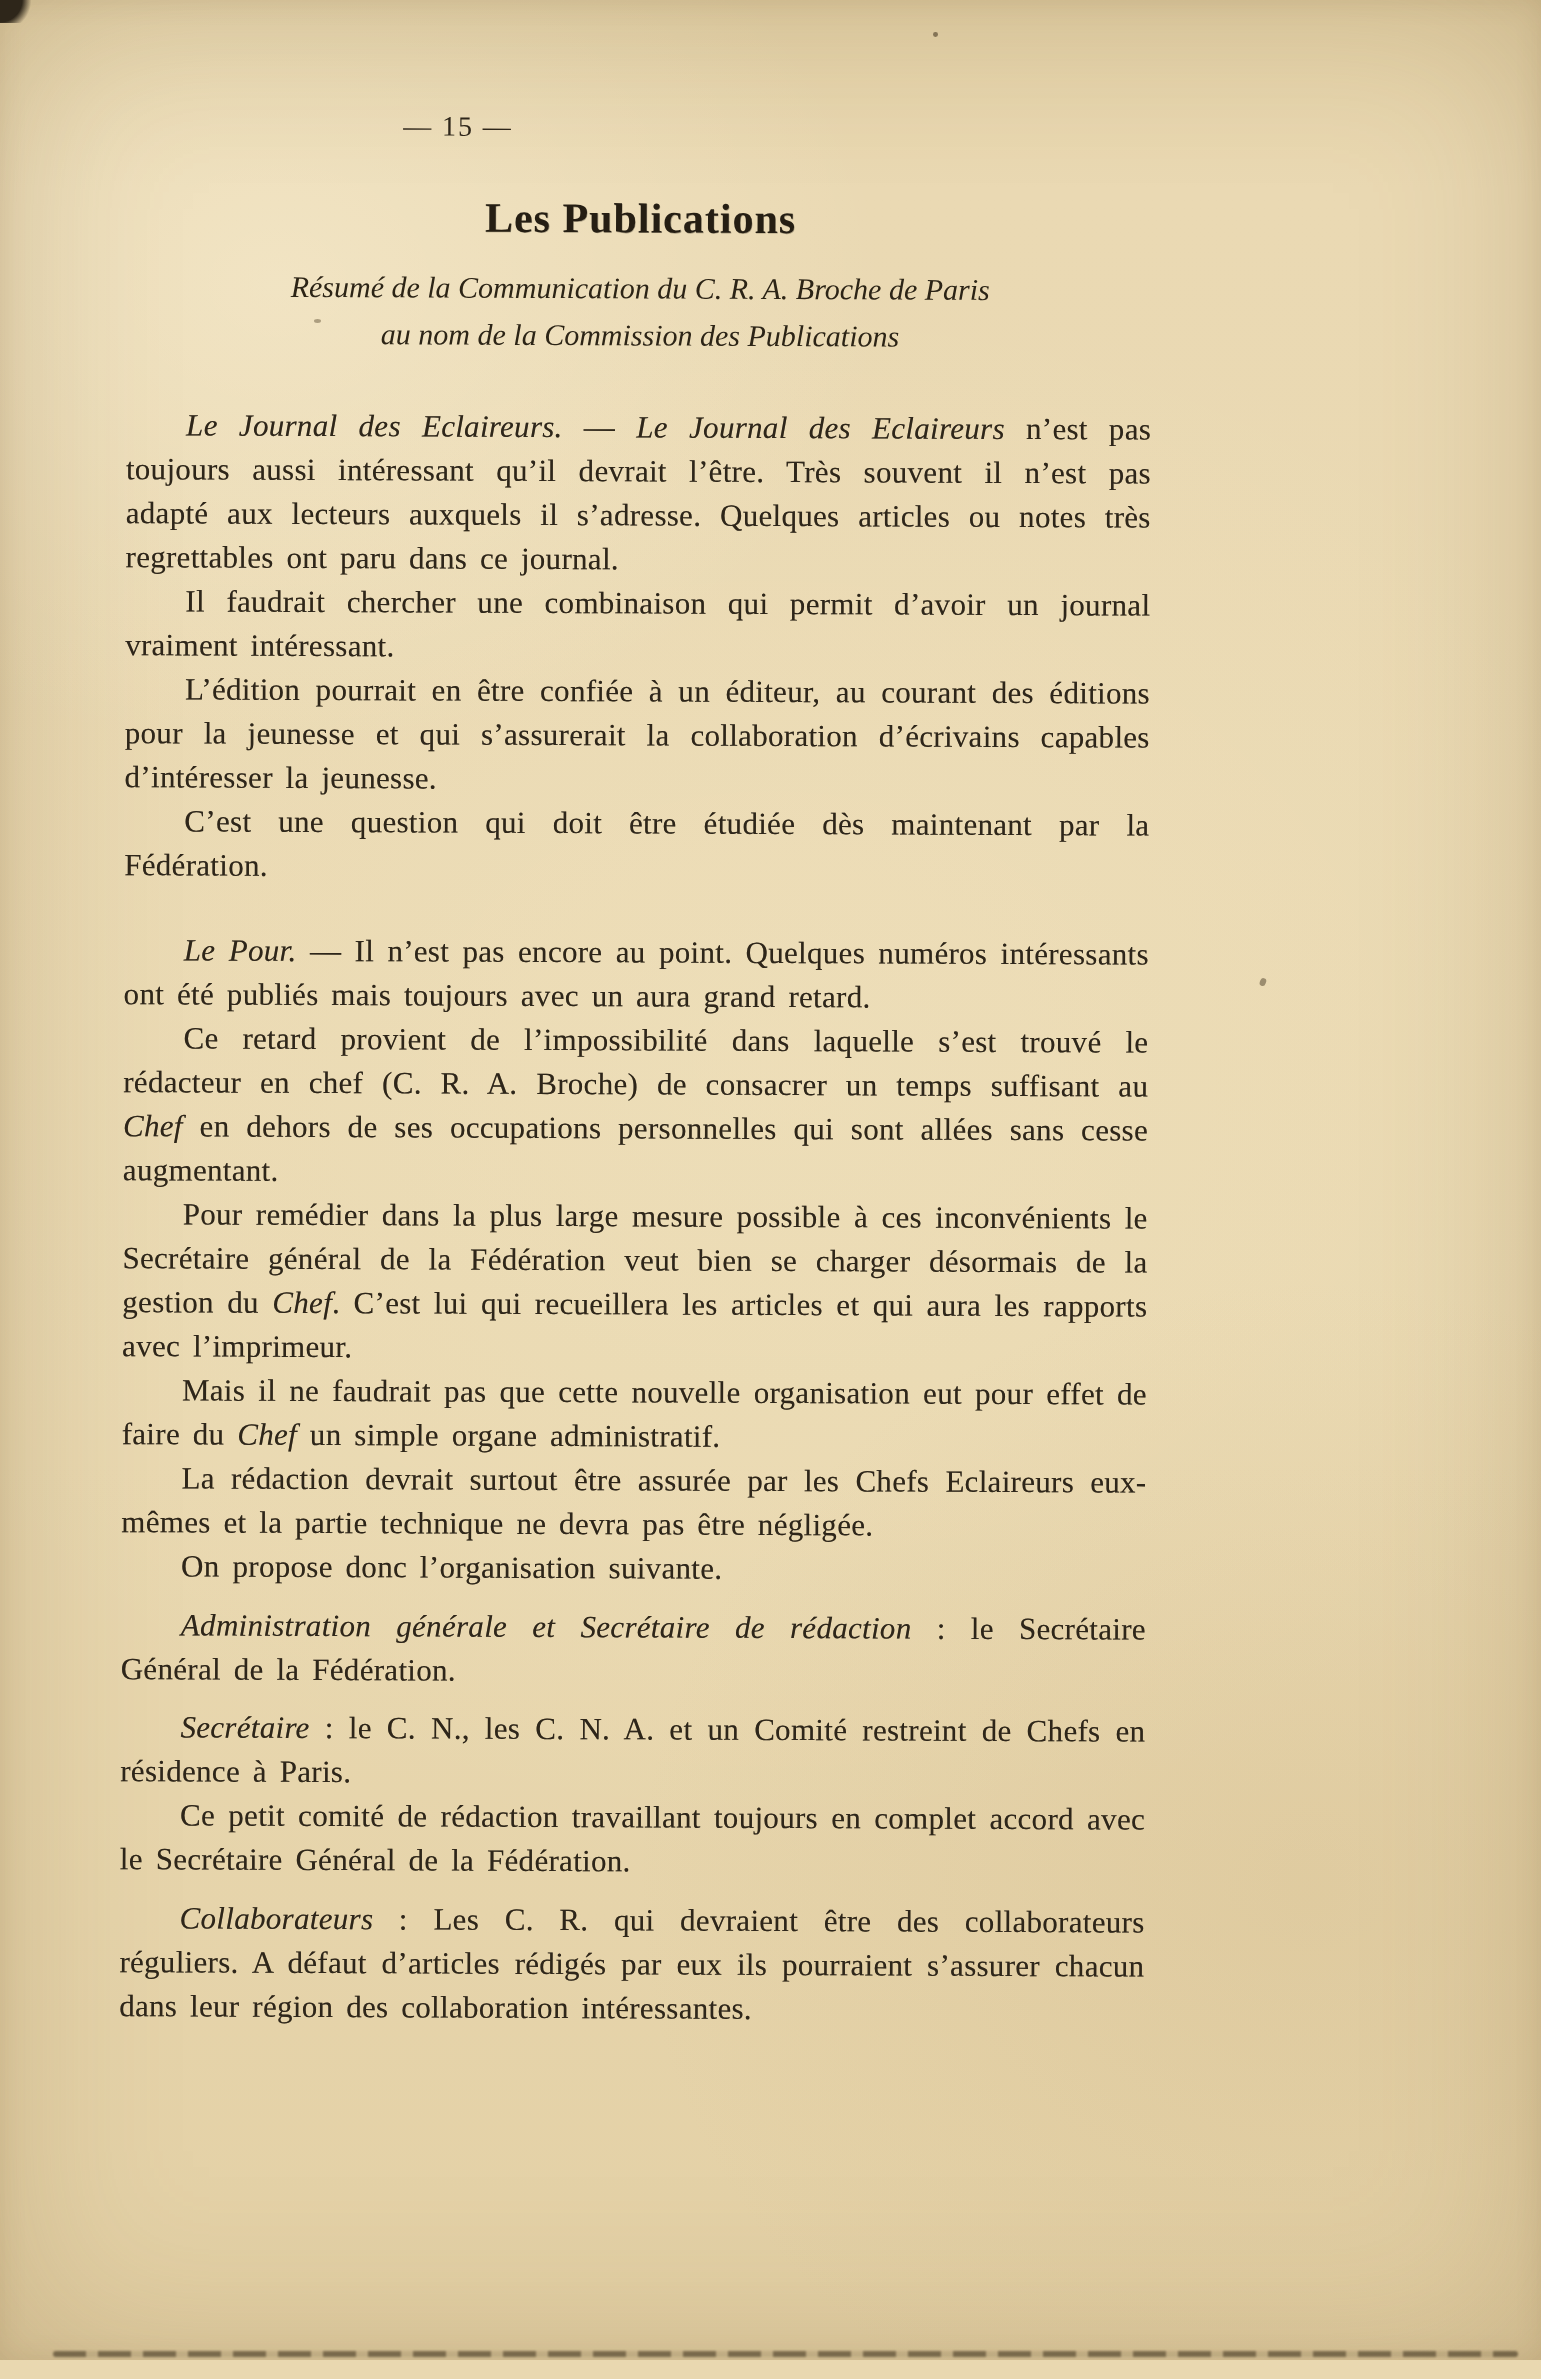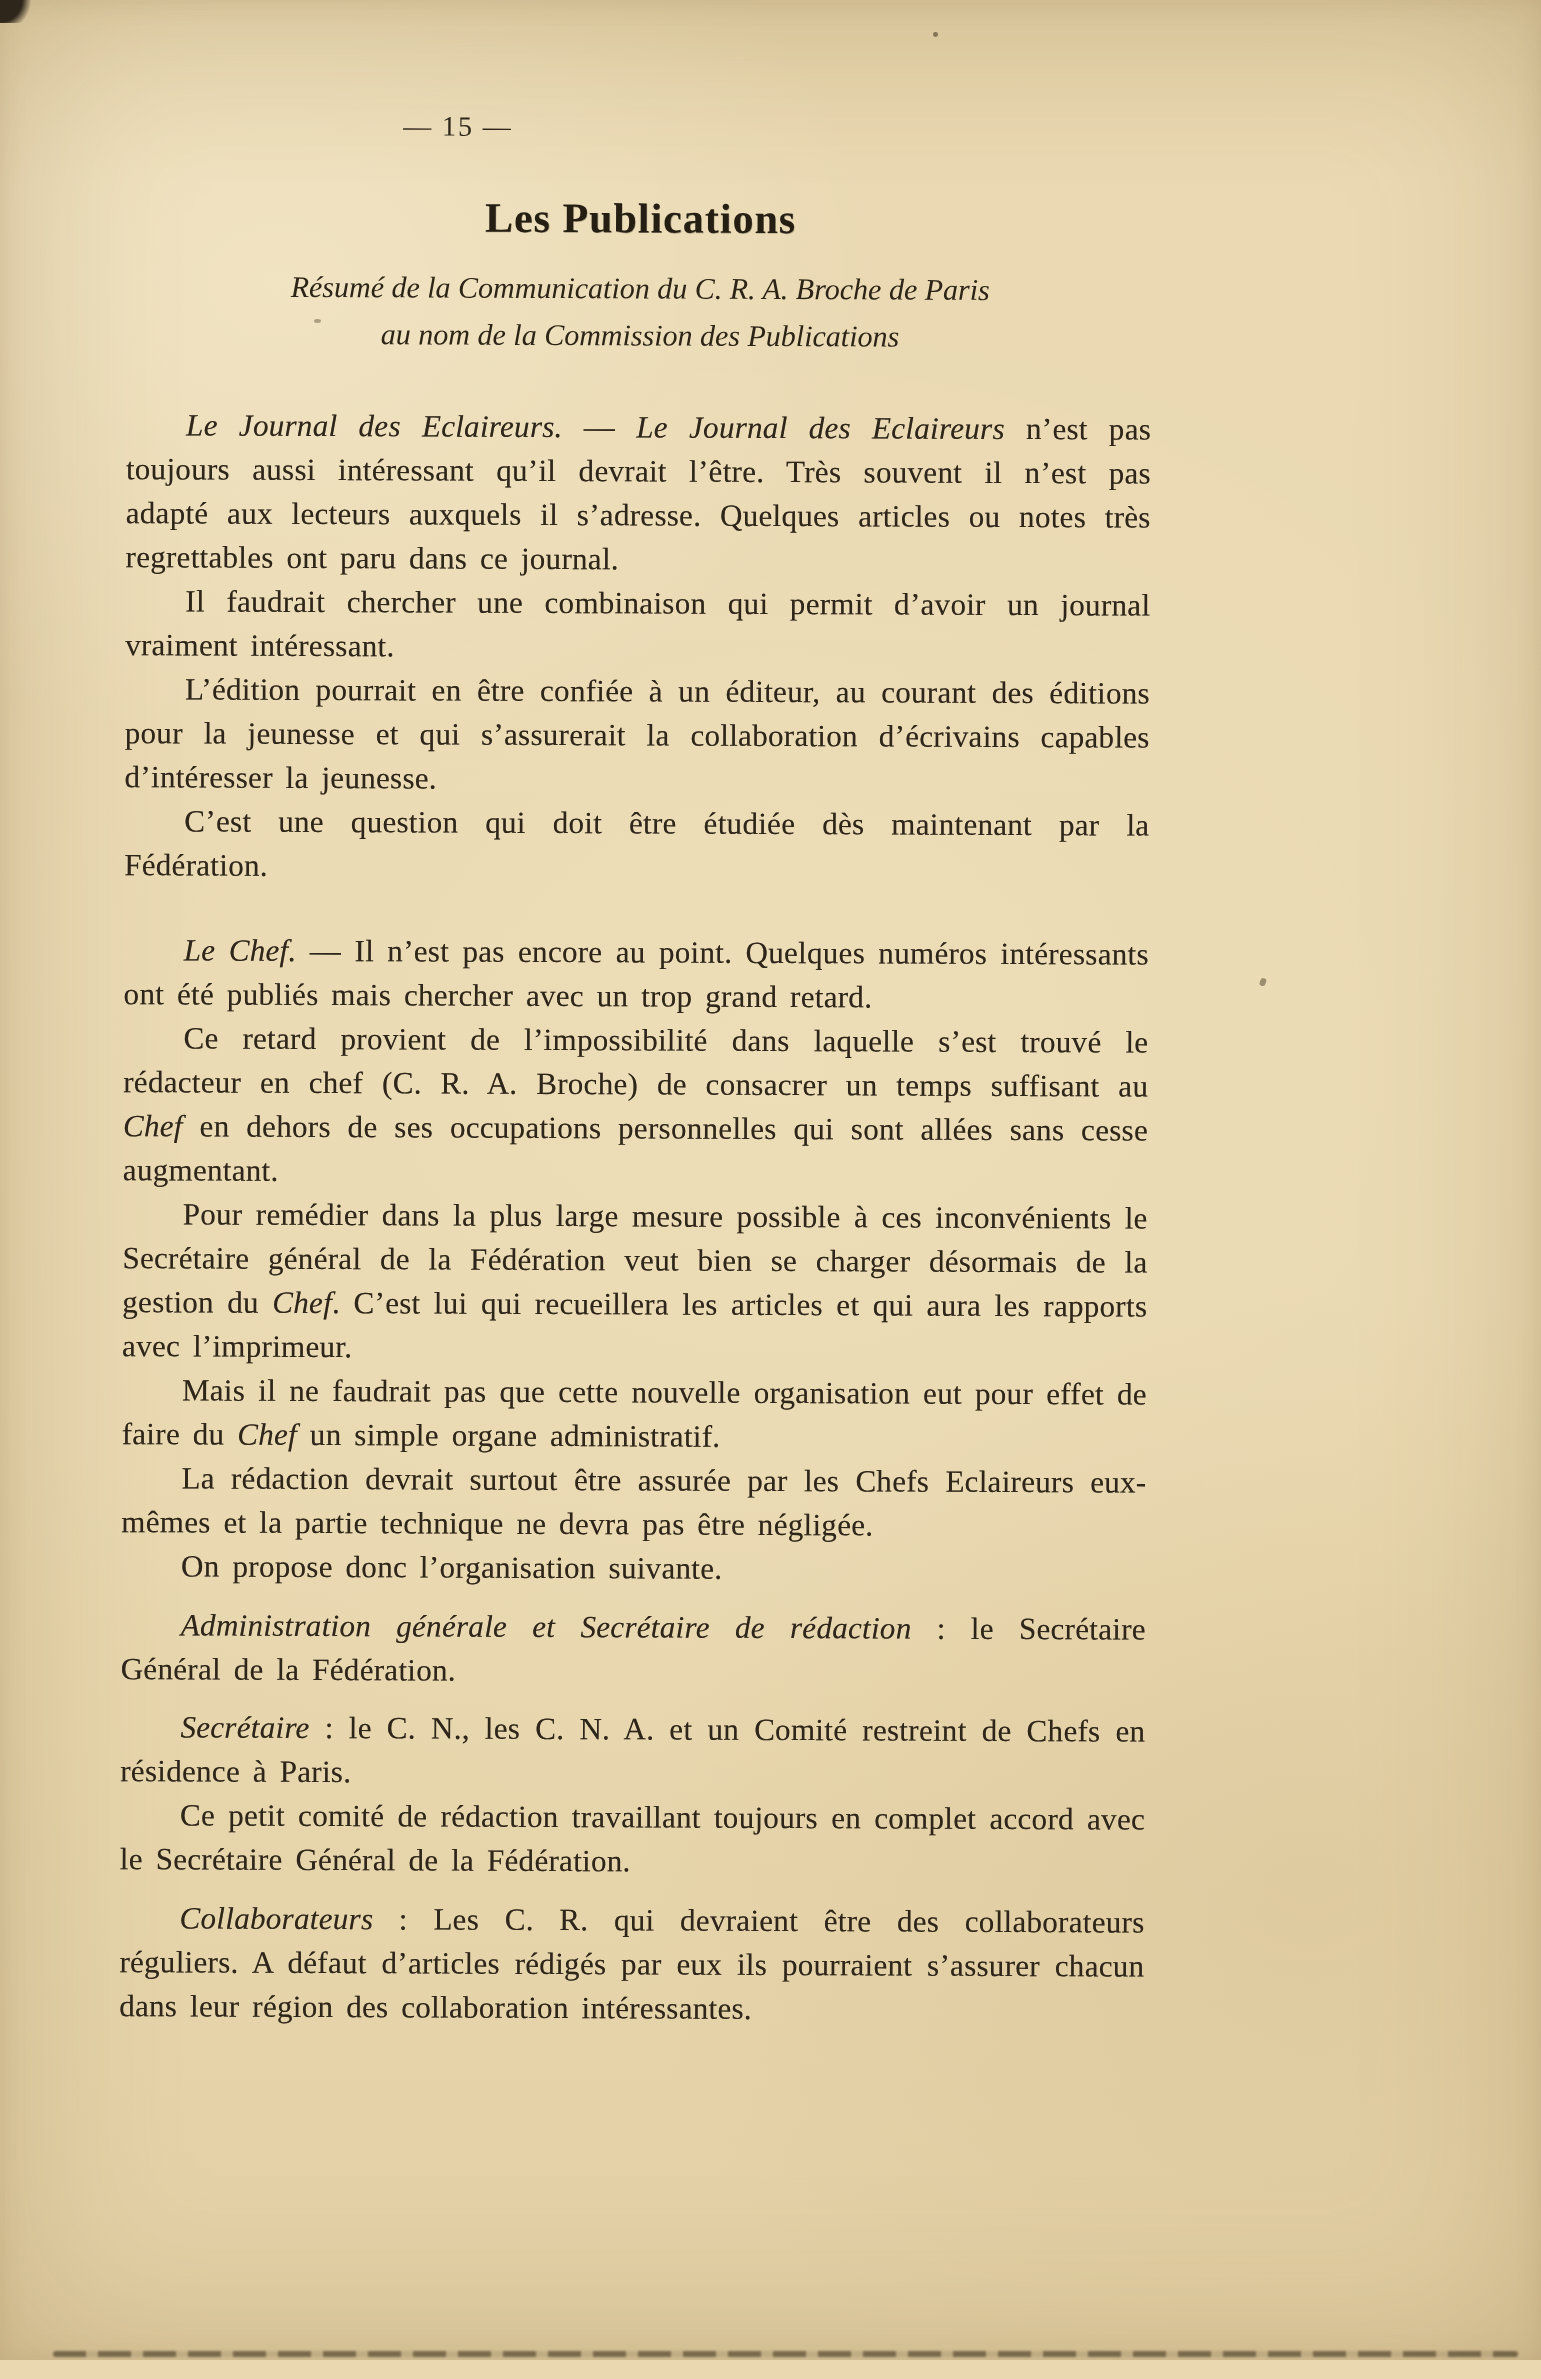--- a/index.html
+++ b/index.html
@@ -113,21 +113,21 @@
     <div class="bodytext">
 
       <p class="para"><span class="seg-it">Le Journal des Eclaireurs.</span><span> — </span><span class="seg-it">Le Journal des Eclaireurs</span><span> n’est pas toujours aussi intéressant qu’il devrait l’être. Très souvent il n’est pas adapté aux lecteurs auxquels il s’adresse. Quelques articles ou notes très regrettables ont paru dans ce journal.</span></p>
 
       <p class="para"><span>Il faudrait chercher une combinaison qui permit d’avoir un journal vraiment intéressant.</span></p>
 
       <p class="para"><span>L’édition pourrait en être confiée à un éditeur, au courant des éditions pour la jeunesse et qui s’assurerait la collaboration d’écrivains capables d’intéresser la jeunesse.</span></p>
 
       <p class="para"><span>C’est une question qui doit être étudiée dès maintenant par la Fédération.</span></p>
 
-      <p class="para gap-lg"><span class="seg-it">Le Chef.</span><span> — Il n’est pas encore au point. Quelques numéros intéressants ont été publiés mais chercher avec un trop grand retard.</span></p>
+      <p class="para gap-lg"><span class="seg-it">Le Pour.</span><span> — Il n’est pas encore au point. Quelques numéros intéressants ont été publiés mais toujours avec un aura grand retard.</span></p>
 
       <p class="para"><span>Ce retard provient de l’impossibilité dans laquelle s’est trouvé le rédacteur en chef (C. R. A. Broche) de consacrer un temps suffisant au </span><span class="seg-it">Chef</span><span> en dehors de ses occupations personnelles qui sont allées sans cesse augmentant.</span></p>
 
       <p class="para"><span>Pour remédier dans la plus large mesure possible à ces inconvénients le Secrétaire général de la Fédération veut bien se charger désormais de la gestion du </span><span class="seg-it">Chef</span><span>. C’est lui qui recueillera les articles et qui aura les rapports avec l’imprimeur.</span></p>
 
       <p class="para"><span>Mais il ne faudrait pas que cette nouvelle organisation eut pour effet de faire du </span><span class="seg-it">Chef</span><span> un simple organe administratif.</span></p>
 
       <p class="para"><span>La rédaction devrait surtout être assurée par les Chefs Eclaireurs eux-mêmes et la partie technique ne devra pas être négligée.</span></p>
 
       <p class="para"><span>On propose donc l’organisation suivante.</span></p>

